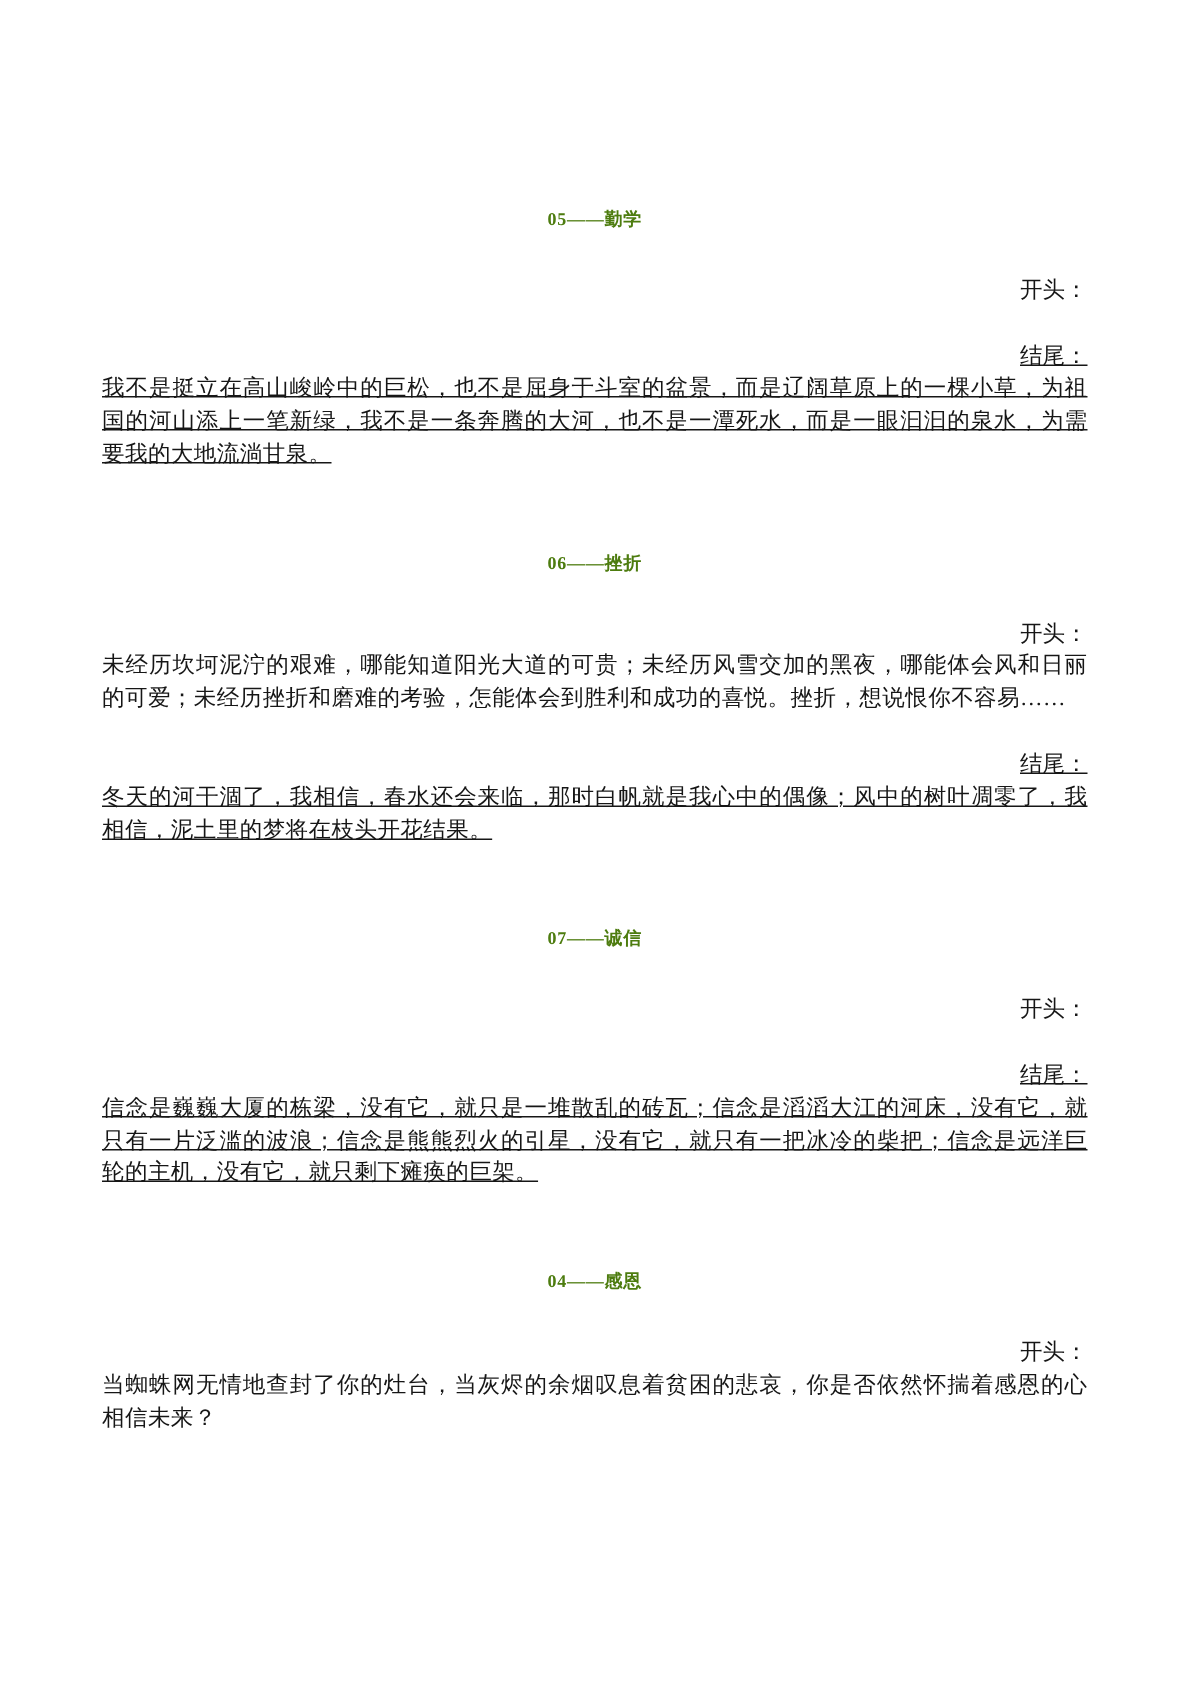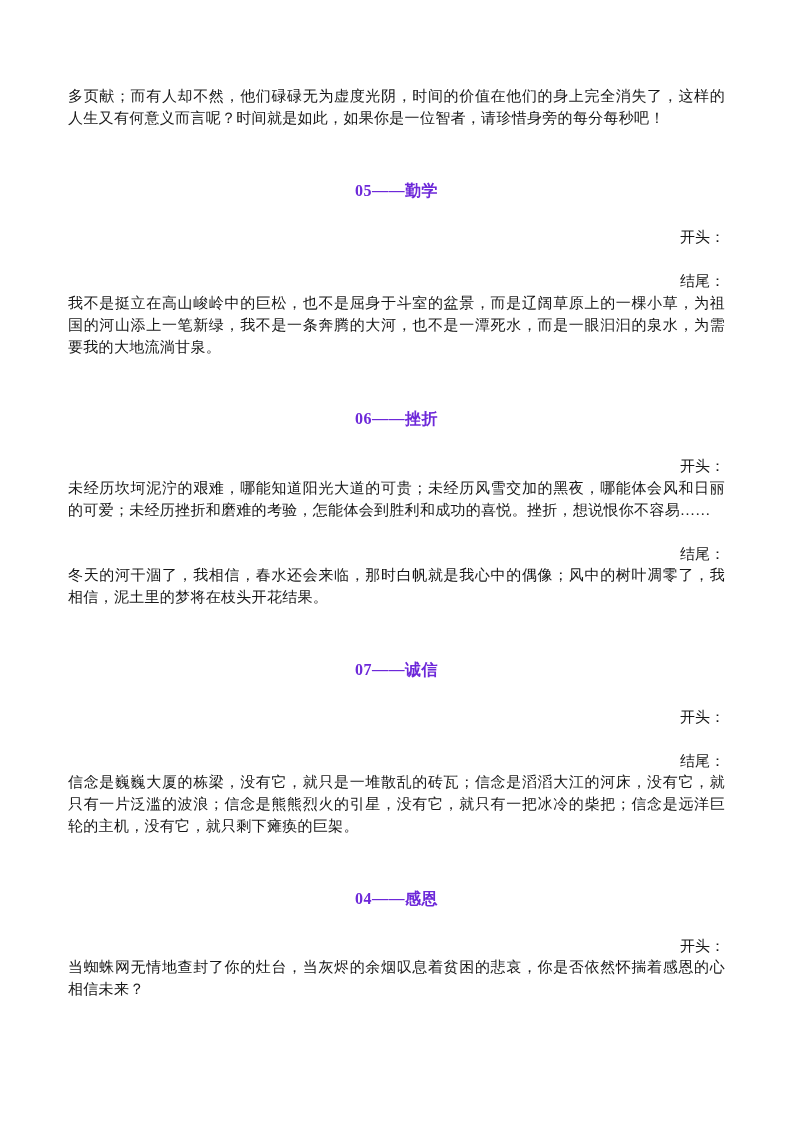--- a/index.html
+++ b/index.html
@@ -23,44 +23,44 @@
   .para {
     margin: 0;
     text-align: justify;
     text-justify: inter-ideograph;
     letter-spacing: 0.3px;
     word-break: break-all;
   }
   .sec-title {
     margin: 50px 0 26px 0;
     text-align: center;
-    font-size: 16px;
+    font-size: 12px;
     font-weight: bold;
-    color: #6d28d9;
+    color: #4d7c0f;
     letter-spacing: 0.5px;
   }
   .block {
     margin: 0 0 22px 0;
   }
   .block + .block {
+    text-decoration: underline;
   }
   .block-label {
     margin: 0;
     text-align: right;
   }
   section {
     margin: 0;
   }
 </style>
 </head>
 <body>
 
 <div class="doc-page">
 
-  <p class="para">多页献；而有人却不然，他们碌碌无为虚度光阴，时间的价值在他们的身上完全消失了，这样的人生又有何意义而言呢？时间就是如此，如果你是一位智者，请珍惜身旁的每分每秒吧！</p>
 
   <section>
     <h2 class="sec-title">05——勤学</h2>
     <div class="block">
       <p class="block-label">开头：</p>
     </div>
     <div class="block">
       <p class="block-label">结尾：</p>
       <p class="para">我不是挺立在高山峻岭中的巨松，也不是屈身于斗室的盆景，而是辽阔草原上的一棵小草，为祖国的河山添上一笔新绿，我不是一条奔腾的大河，也不是一潭死水，而是一眼汩汩的泉水，为需要我的大地流淌甘泉。</p>
     </div>

